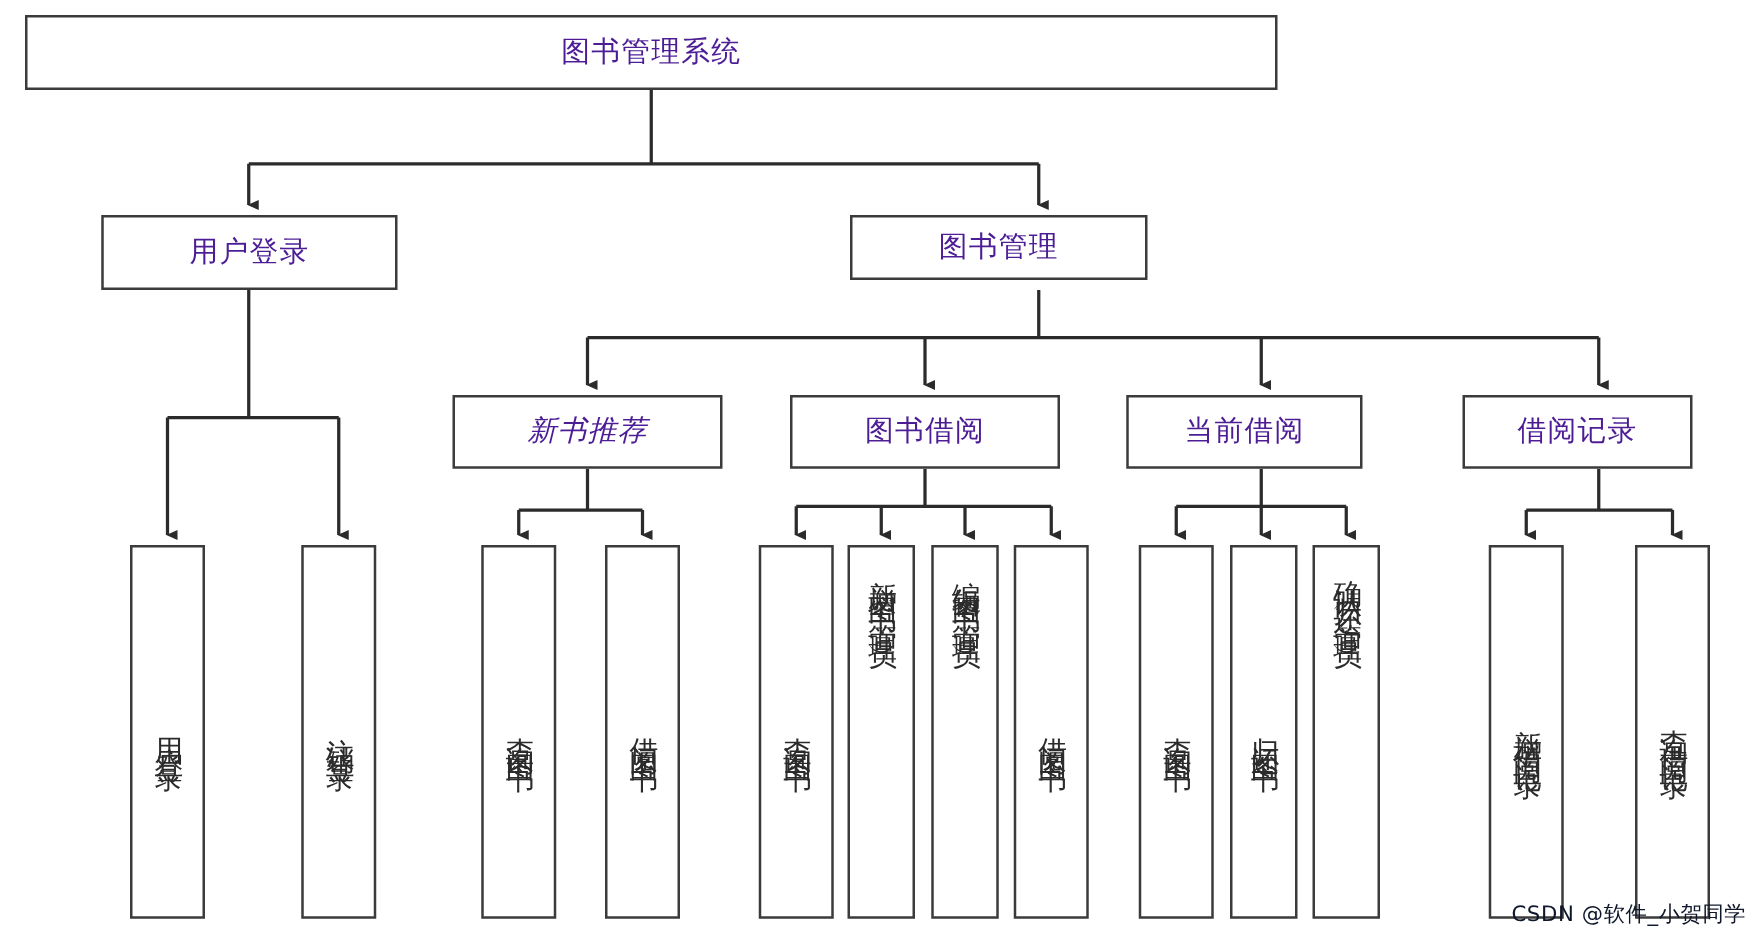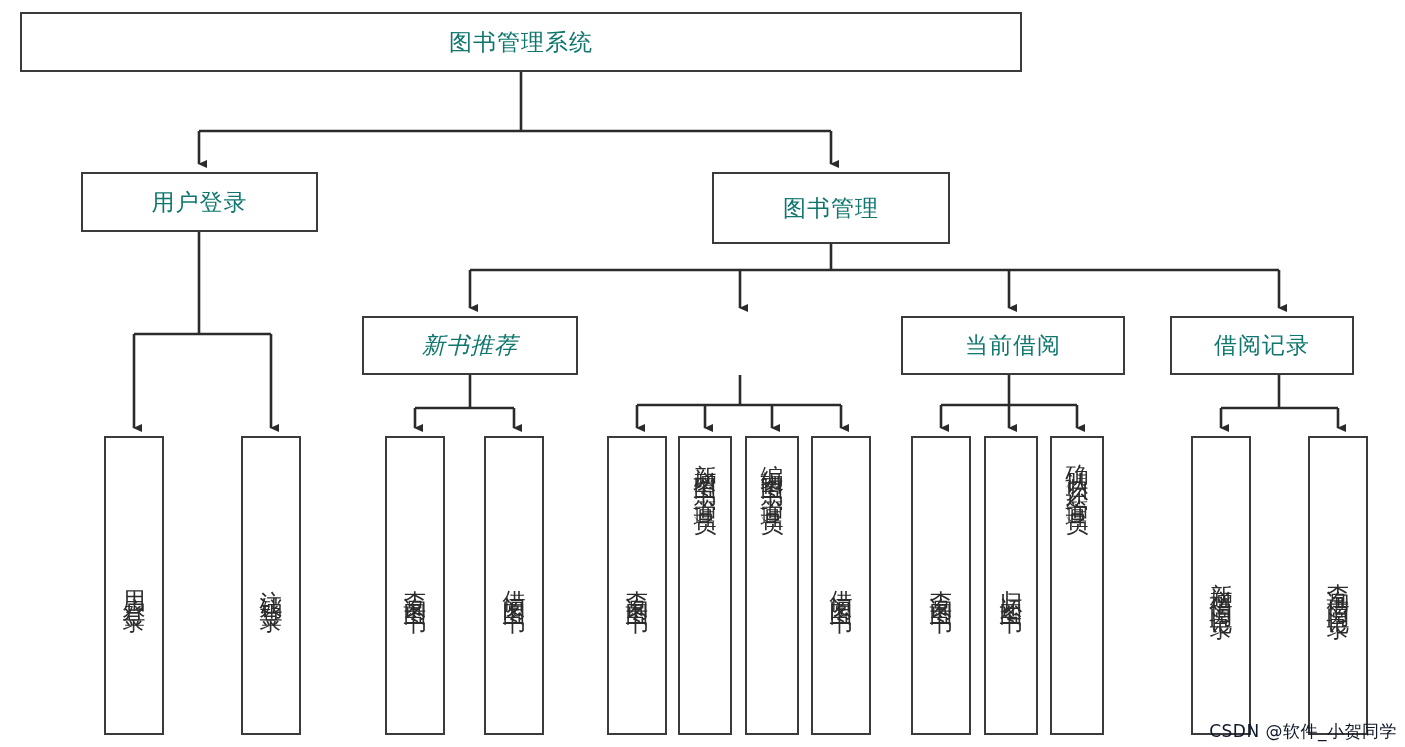--- a/index.html
+++ b/index.html
@@ -25,21 +25,21 @@
     position: absolute;
     box-sizing: border-box;
     background: #ffffff;
     border: 2.5px solid #3b3b3b;
     display: flex;
     align-items: center;
     justify-content: center;
   }
   .node-label-h {
     font-size: 23px;
-    color: #0f766e;
+    color: #4c1d95;
     letter-spacing: 1px;
     line-height: 1;
     white-space: nowrap;
   }
   .node-label-v {
     font-size: 23px;
     color: #2b2b2b;
     writing-mode: vertical-rl;
     text-orientation: upright;
     letter-spacing: 7px;
@@ -130,30 +130,33 @@
   </svg>
 
   <div class="node-box" style="left:20px; top:12px; width:1002px; height:60px;">
     <span class="node-label-h">图书管理系统</span>
   </div>
 
   <div class="node-box" style="left:81px; top:172px; width:237px; height:60px;">
     <span class="node-label-h">用户登录</span>
   </div>
 
-  <div class="node-box" style="left:712px; top:172px; width:238px; height:72px;">
+  <div class="node-box" style="left:680px; top:172px; width:238px; height:52px;">
     <span class="node-label-h">图书管理</span>
   </div>
 
   <div class="node-box" style="left:362px; top:316px; width:216px; height:59px;font-style:italic;">
     <span class="node-label-h">新书推荐</span>
   </div>
 
-
-  <div class="node-box" style="left:901px; top:316px; width:224px; height:59px;">
+  <div class="node-box" style="left:632px; top:316px; width:216px; height:59px;">
+    <span class="node-label-h">图书借阅</span>
+  </div>
+
+  <div class="node-box" style="left:901px; top:316px; width:189px; height:59px;">
     <span class="node-label-h">当前借阅</span>
   </div>
 
   <div class="node-box" style="left:1170px; top:316px; width:184px; height:59px;">
     <span class="node-label-h">借阅记录</span>
   </div>
 
   <div class="node-box leaf-box center-v" style="left:104px; top:436px; width:60px; height:299px;">
     <span class="node-label-v">用户登录</span>
   </div>

